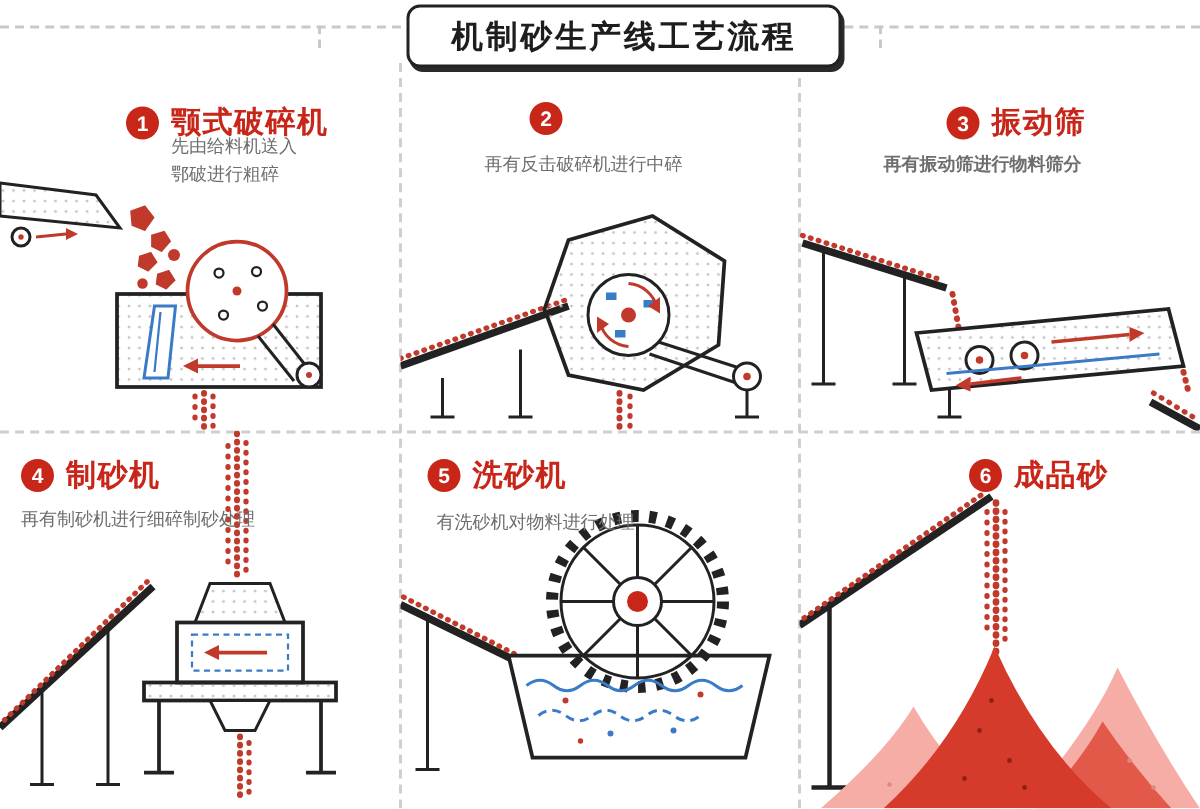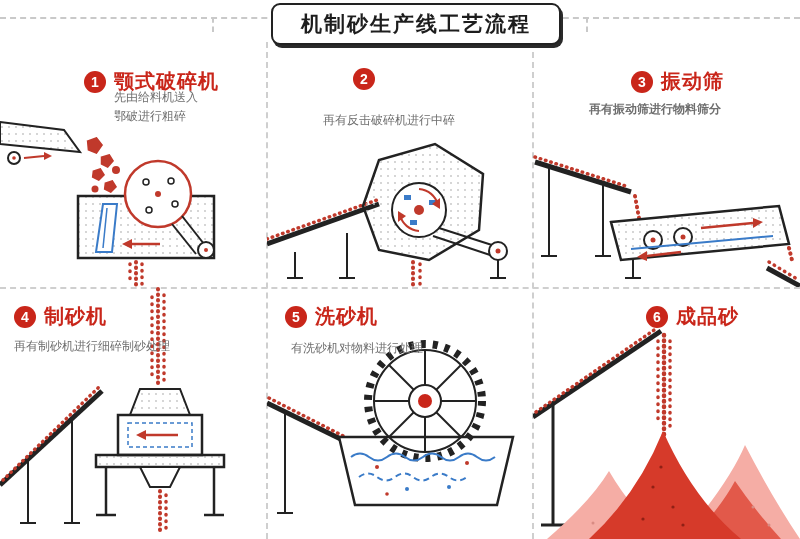--- a/index.html
+++ b/index.html
@@ -26,21 +26,21 @@
   #c5{left:267px;top:287px;width:266px;height:252px;}
   #c6{left:533px;top:287px;width:267px;height:252px;}
   .illus{position:absolute;left:0;top:0;width:100%;height:100%;}
   .step-head{position:absolute;display:flex;align-items:center;gap:8px;z-index:2;}
   .badge{width:22px;height:22px;border-radius:50%;background:#c9261a;color:#fff;
          font-weight:bold;font-size:14px;line-height:22px;text-align:center;flex:0 0 22px;}
   .step-title{margin:0;font-size:20px;font-weight:bold;color:#c9261a;letter-spacing:1px;white-space:nowrap;}
   .step-desc{position:absolute;margin:0;font-size:12px;color:#6e6e6e;line-height:1.55;
              white-space:pre-line;z-index:2;}
   #c1 .step-head{left:84px;top:20px;}  #c1 .step-desc{left:114px;top:40px;}
-  #c2 .step-head{left:86px;top:20px;}  #c2 .step-desc{left:56px;top:63px;}
+  #c2 .step-head{left:86px;top:20px;}  #c2 .step-desc{left:56px;top:52px;}
   #c3 .step-head{left:98px;top:20px;}  #c3 .step-desc{left:56px;top:52px;font-weight:bold;}
   #c4 .step-head{left:14px;top:16px;}  #c4 .step-desc{left:14px;top:50px;}
   #c5 .step-head{left:18px;top:16px;}  #c5 .step-desc{left:24px;top:52px;}
   #c6 .step-head{left:113px;top:16px;}
 </style>
 </head>
 <body>
 
 <div class="page">
 

